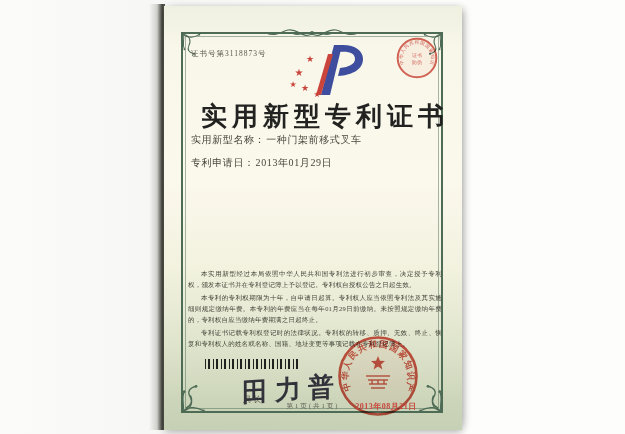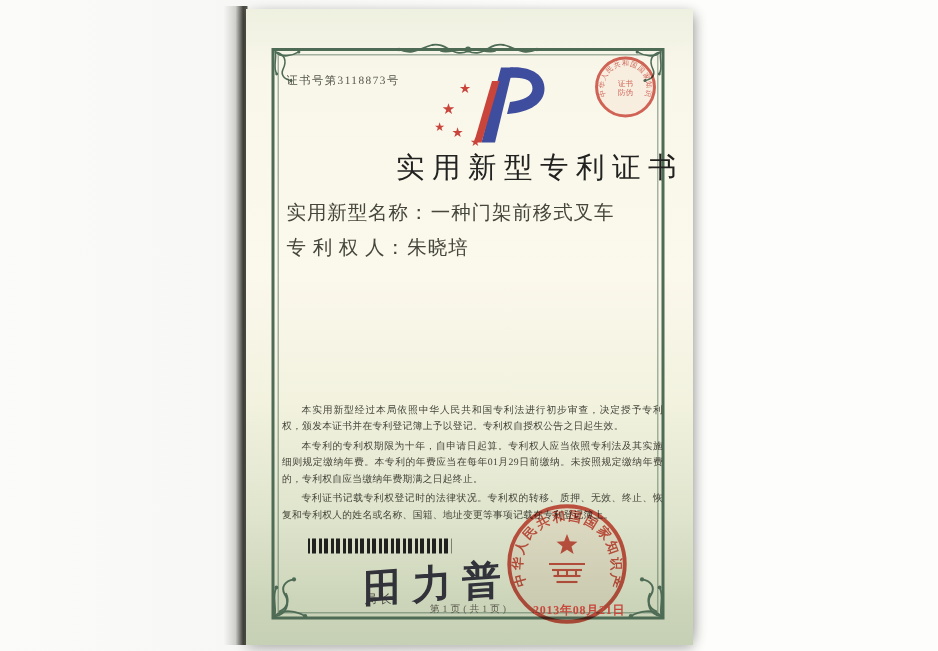--- a/index.html
+++ b/index.html
@@ -28,26 +28,26 @@
   .fl-tl{left:-2px;top:-2px;transform:scale(1,-1);}
   .fl-tr{right:-2px;top:-2px;transform:scale(-1,-1);}
   .fl-bl{left:-3px;bottom:-3px;width:32px;height:32px;}
   .fl-br{right:-3px;bottom:-3px;width:32px;height:32px;transform:scale(-1,1);}
   .top-orn{position:absolute;left:50%;top:-10px;transform:translateX(-50%);}
   .cert-no{
     position:absolute;left:27px;top:43px;font-size:7.5px;color:#55554a;letter-spacing:1px;
   }
   .logo{position:absolute;left:126px;top:36px;}
   .title{
-    position:absolute;left:30px;top:93px;width:262px;text-align:right;
-    font-size:19px;font-weight:400;color:#222220;letter-spacing:5px;white-space:nowrap;
+    position:absolute;left:30px;top:93px;width:262px;text-align:center;
+    font-size:26px;font-weight:700;color:#222220;letter-spacing:5px;white-space:nowrap;
   }
   .stamp-tr{position:absolute;left:232px;top:31px;opacity:.82;mix-blend-mode:multiply;}
   .fields{position:absolute;left:27px;top:127px;width:250px;}
-  .field-row{height:23px;font-size:13px;color:#46463c;letter-spacing:.6px;white-space:nowrap;}
+  .field-row{height:23px;font-size:10px;color:#46463c;letter-spacing:.6px;white-space:nowrap;}
   .fvalue{margin-left:1px;}
   .body-text{
     position:absolute;left:24px;top:262px;width:254px;
     font-size:6.5px;line-height:11px;color:#45453a;text-align:justify;letter-spacing:.2px;
   }
   .body-text p{margin:0 0 2px 0;text-indent:13px;}
   .barcode{
     position:absolute;left:41px;top:353px;width:96px;height:10px;
     background:
       repeating-linear-gradient(90deg,#20201e 0 1.5px,transparent 1.5px 3px,#20201e 3px 5.5px,transparent 5.5px 8px);
@@ -147,21 +147,21 @@
       <circle cx="21" cy="21" r="19.3" stroke="#cc4438" stroke-width="2" fill="rgba(225,95,80,0.07)"></circle>
       <text font-size="4.6" fill="#cc4438" letter-spacing="0.6">
         <textPath href="#ring-small">中华人民共和国国家知识产权局</textPath>
       </text>
       <text x="21" y="20" font-size="5" fill="#cc4438" text-anchor="middle">证书</text>
       <text x="21" y="26.5" font-size="5" fill="#cc4438" text-anchor="middle">防伪</text>
     </svg>
 
     <div class="fields">
       <div class="field-row"><span class="flabel">实用新型名称：</span><span class="fvalue">一种门架前移式叉车</span></div>
-      <div class="field-row"><span class="flabel">专 利 权 人：</span><span class="fvalue">朱晓培</span></div>
+      <div class="field-row"><span class="flabel">专利申请日：</span><span class="fvalue">2013年01月29日</span></div>
     </div>
 
     <div class="body-text">
       <p>本实用新型经过本局依照中华人民共和国专利法进行初步审查，决定授予专利权，颁发本证书并在专利登记簿上予以登记。专利权自授权公告之日起生效。</p>
       <p>本专利的专利权期限为十年，自申请日起算。专利权人应当依照专利法及其实施细则规定缴纳年费。本专利的年费应当在每年01月29日前缴纳。未按照规定缴纳年费的，专利权自应当缴纳年费期满之日起终止。</p>
       <p>专利证书记载专利权登记时的法律状况。专利权的转移、质押、无效、终止、恢复和专利权人的姓名或名称、国籍、地址变更等事项记载在专利登记簿上。</p>
     </div>
 
     <div class="barcode"></div>
 

